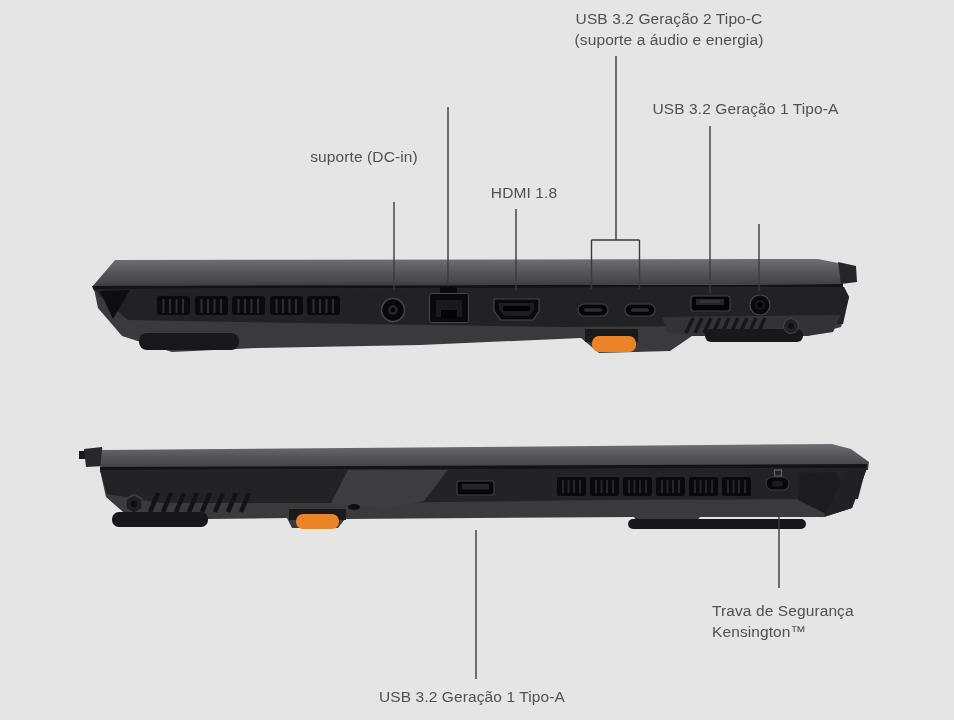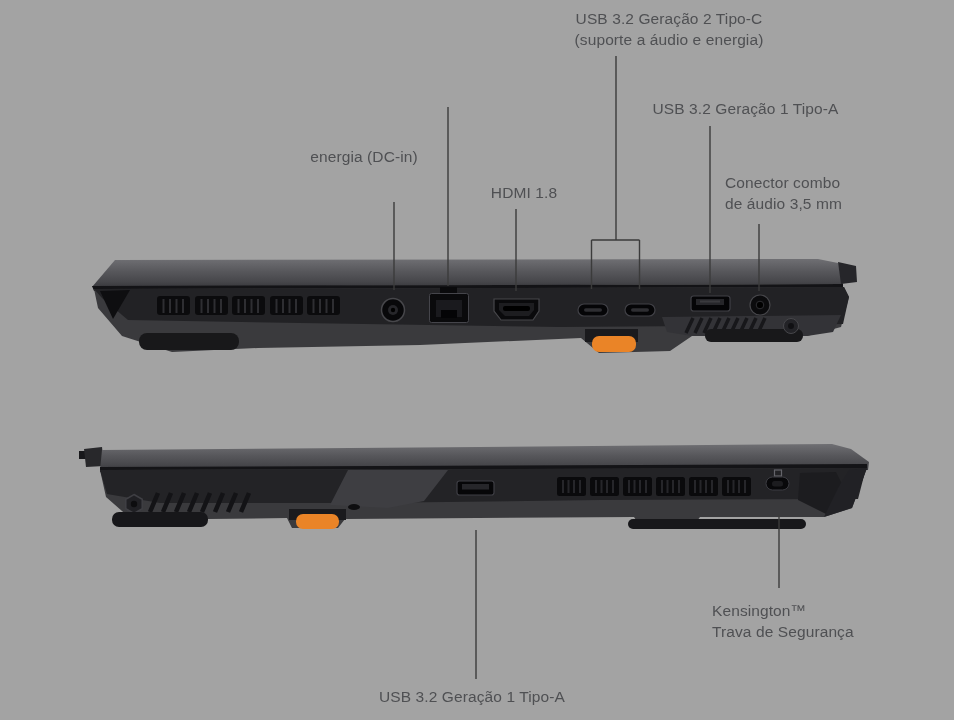--- a/index.html
+++ b/index.html
@@ -1,17 +1,17 @@
 <!DOCTYPE html>
 <html><head>
 <meta charset="utf-8">
 <style>
   html,body{margin:0;padding:0;background:#ffffff;}
   .stage{
-    position:relative;width:954px;height:720px;background:#a3a3a3;overflow:hidden;
+    position:relative;width:954px;height:720px;background:#e5e5e5;overflow:hidden;
     font-family:"Liberation Sans", sans-serif;
   }
   .label{
     position:absolute;color:#4f5053;font-size:15.5px;line-height:21px;letter-spacing:.1px;
   }
   .label.center{text-align:center;}
   .label .ln{display:block;white-space:nowrap;}
   svg{position:absolute;left:0;top:0;}
 </style>
 </head>
@@ -161,34 +161,30 @@
     <span class="ln">USB 3.2 Geração 2 Tipo-C</span>
     <span class="ln">(suporte a áudio e energia)</span>
   </div>
 
 
   <div class="label center" style="left:645px;top:98px;width:201px">
     <span class="ln">USB 3.2 Geração 1 Tipo-A</span>
   </div>
 
   <div class="label center" style="left:289px;top:146px;width:150px">
-    <span class="ln">energia (DC-in)</span>
+    <span class="ln">suporte (DC-in)</span>
   </div>
 
   <div class="label center" style="left:474px;top:182px;width:100px">
     <span class="ln">HDMI 1.8</span>
   </div>
 
-  <div class="label" style="left:725px;top:172px;width:150px">
-    <span class="ln">Conector combo</span>
-    <span class="ln">de áudio 3,5 mm</span>
-  </div>
 
   <div class="label" style="left:712px;top:600px;width:180px">
+    <span class="ln">Trava de Segurança</span>
     <span class="ln">Kensington™</span>
-    <span class="ln">Trava de Segurança</span>
   </div>
 
   <div class="label center" style="left:371px;top:686px;width:202px">
     <span class="ln">USB 3.2 Geração 1 Tipo-A</span>
   </div>
 
 </div>
 
 </body></html>

